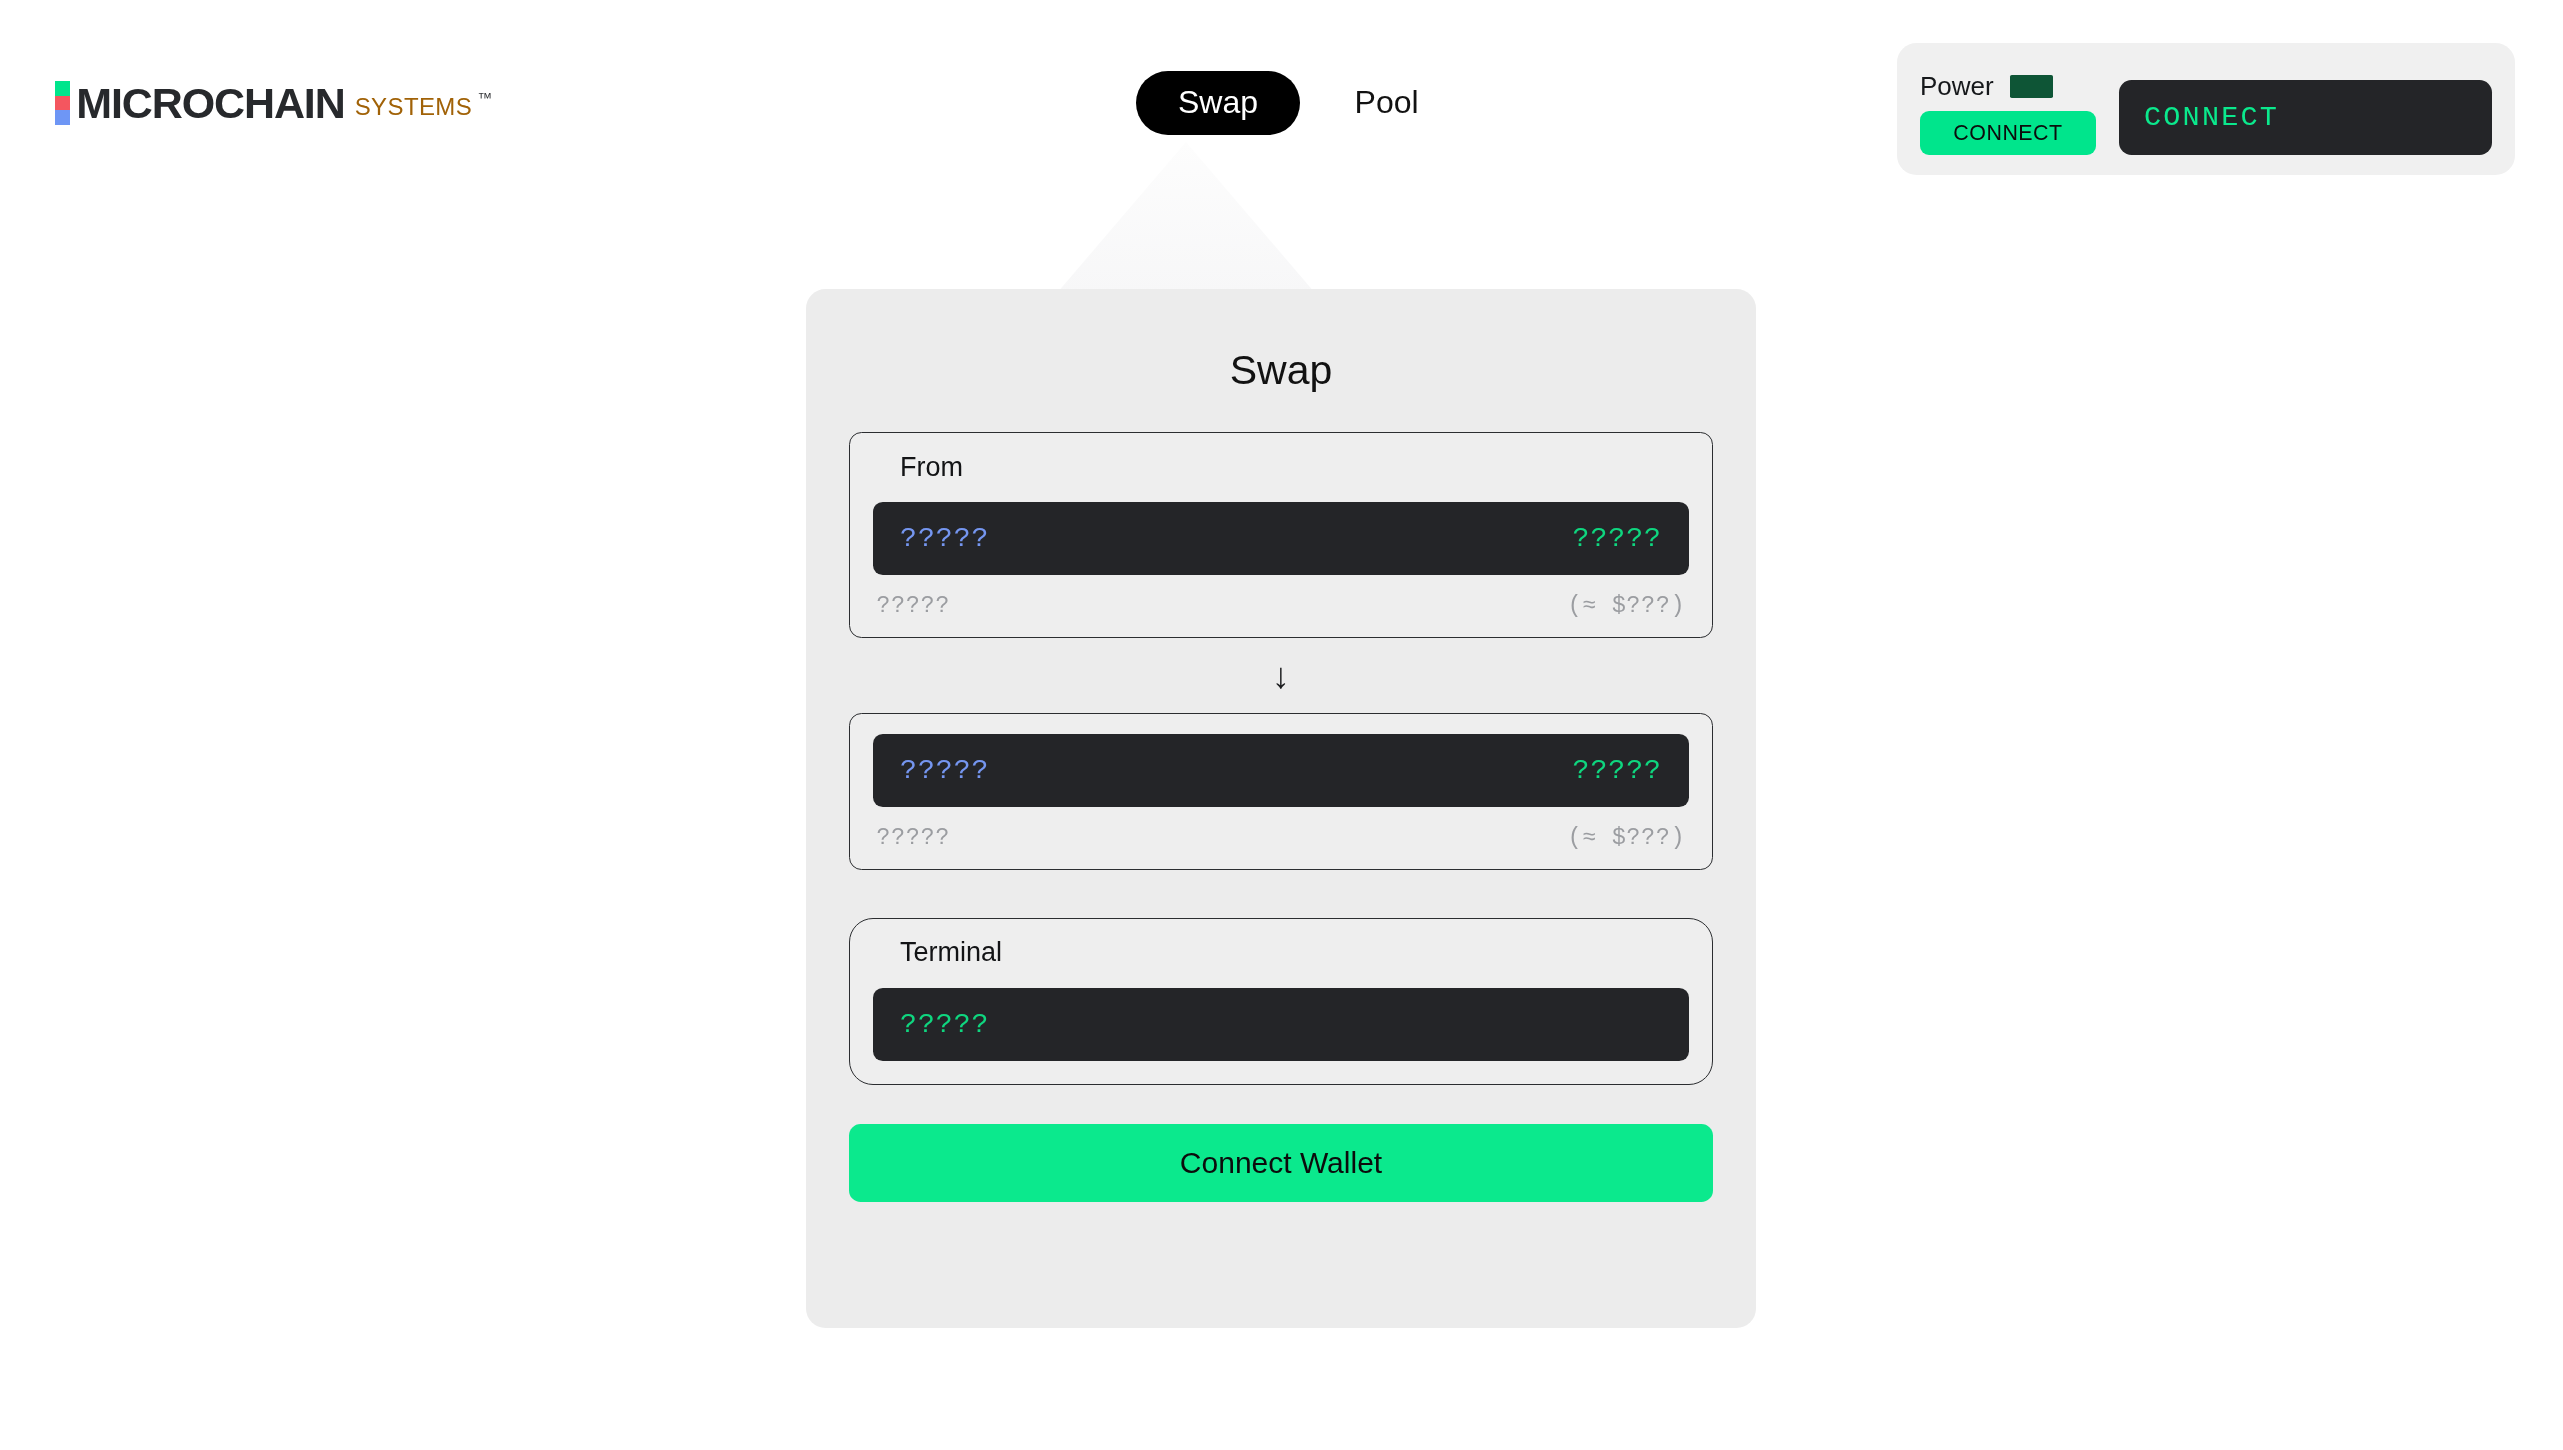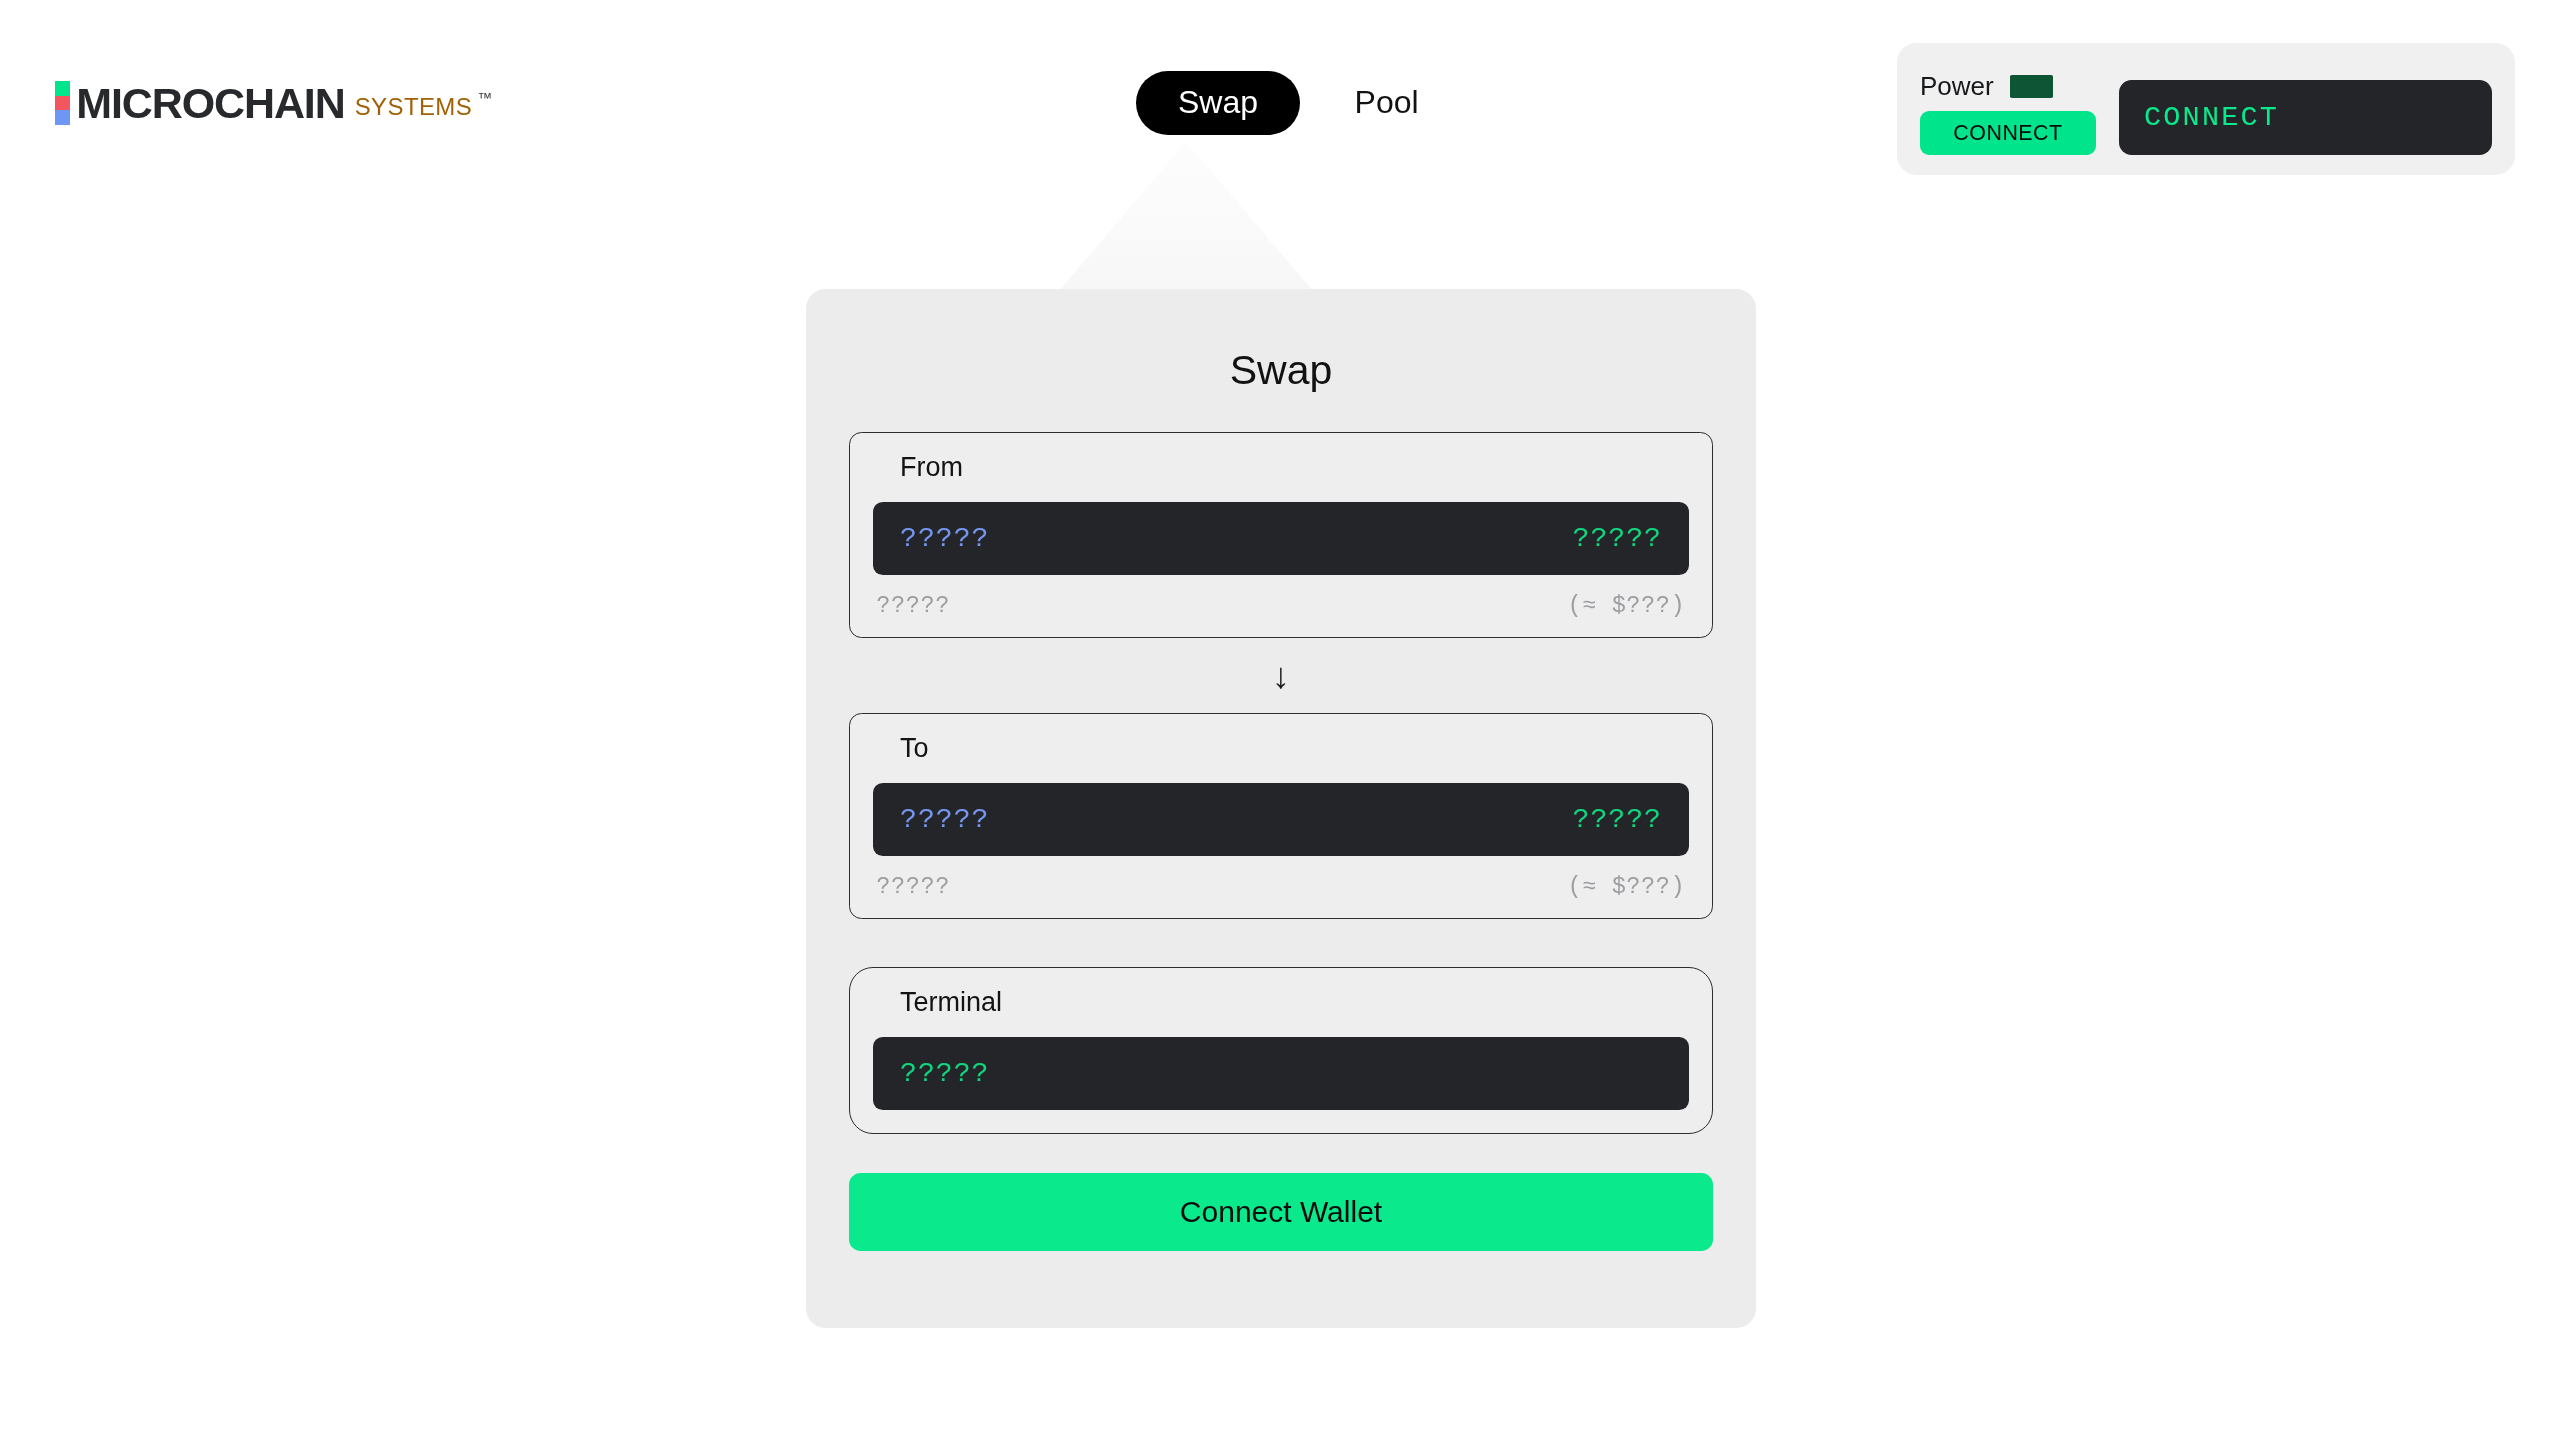--- a/index.html
+++ b/index.html
@@ -328,21 +328,20 @@
       </div>
       <div class="field-meta">
         <span class="meta-left mono">?????</span>
         <span class="meta-right mono">(≈ $???)</span>
       </div>
     </div>
 
     <div class="swap-arrow">↓</div>
 
     <div class="field-box">
-      <div class="field-label">To</div>
       <div class="field-input">
         <span class="input-token mono">?????</span>
         <span class="input-amount mono">?????</span>
       </div>
       <div class="field-meta">
         <span class="meta-left mono">?????</span>
         <span class="meta-right mono">(≈ $???)</span>
       </div>
     </div>
 

